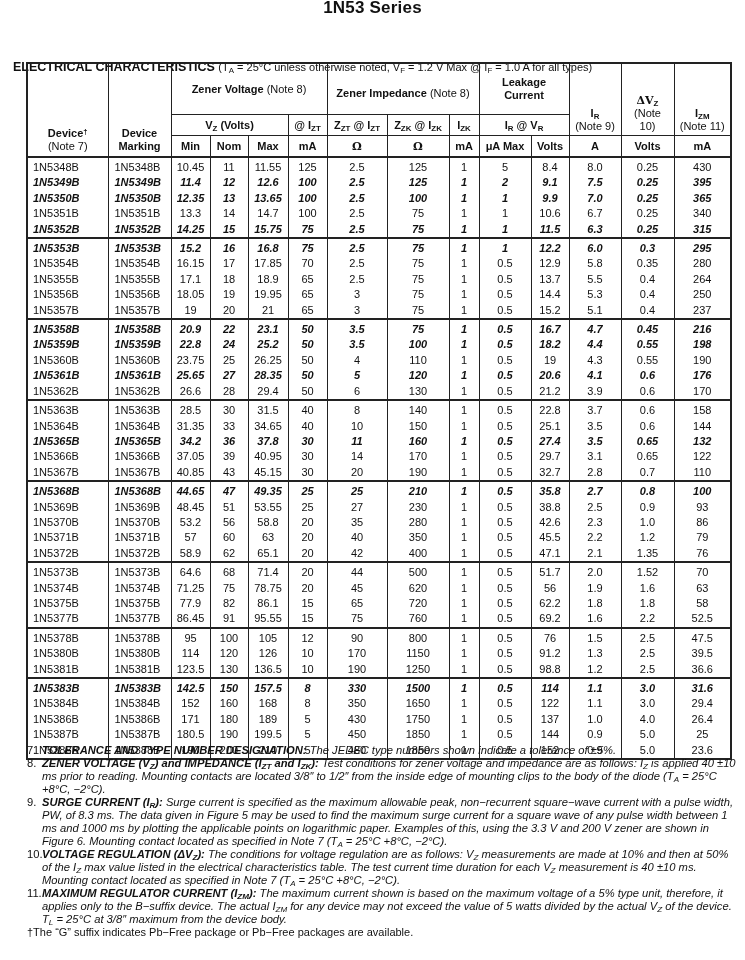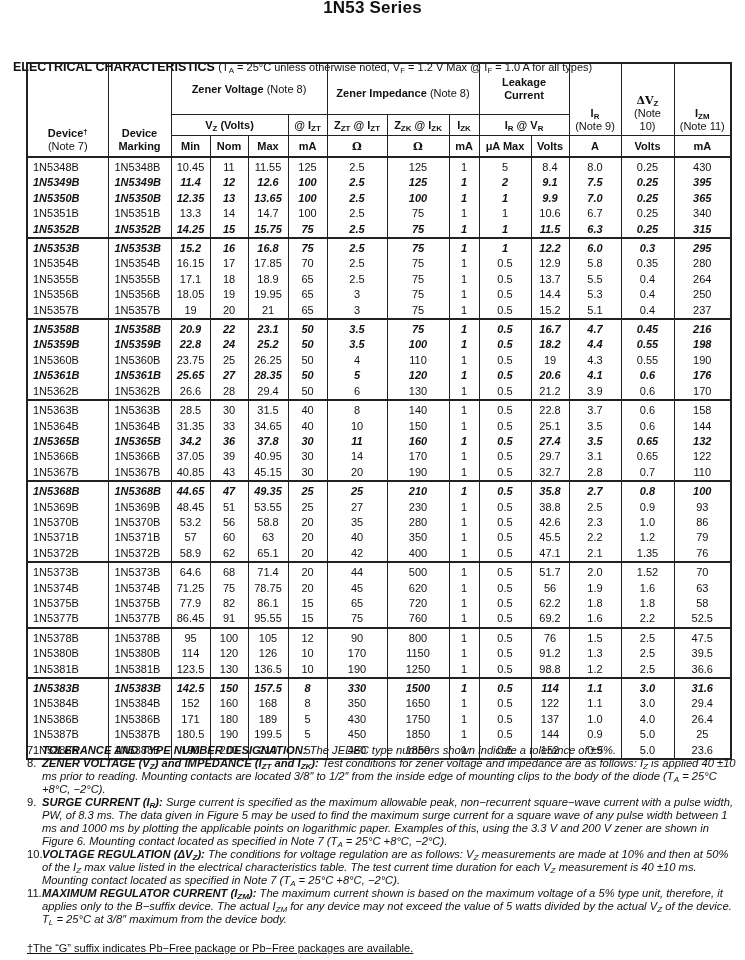--- a/index.html
+++ b/index.html
@@ -30,21 +30,21 @@
   table.ec td.dev { text-align:left; padding-left:5px; }
   table.ec td.mark { text-align:left; padding-left:6px; }
   .om { font-family:"DejaVu Serif", serif; }
 
   .notes { position:absolute; left:27px; top:744px; width:712px; font-size:11px; line-height:13px; }
   .pref-note { font-size:9.6px; margin-bottom:4px; }
   .note { display:flex; font-size:11.2px; line-height:13px; }
   .note .num { width:15px; flex:none; }
   .note .txt { flex:1;font-style:italic; }
   .note b { font-weight:bold; }
-  .dagger-note { font-size:11px; margin-top:16px;text-decoration:underline; }
+  .dagger-note { font-size:11px; margin-top:0px; }
 </style>
 </head>
 <body>
 
 <div class="page-title">1N53 Series</div>
 
 <div class="ec-heading">
   <b>ELECTRICAL CHARACTERISTICS</b>
   <span class="cond"><span>(T</span><sub>A</sub><span> = 25°C unless otherwise noted, V</span><sub>F</sub><span> = 1.2 V Max @ I</span><sub>F</sub><span> = 1.0 A for all types)</span></span>
 </div>

